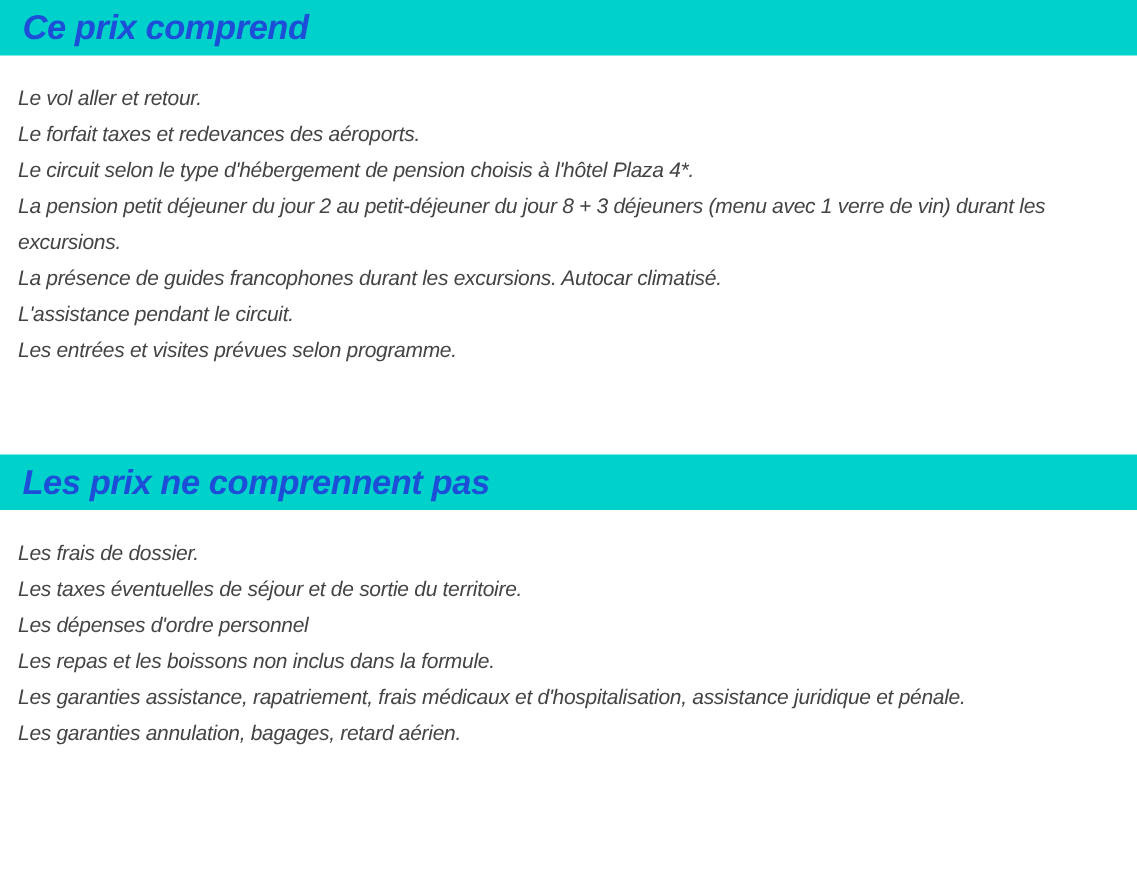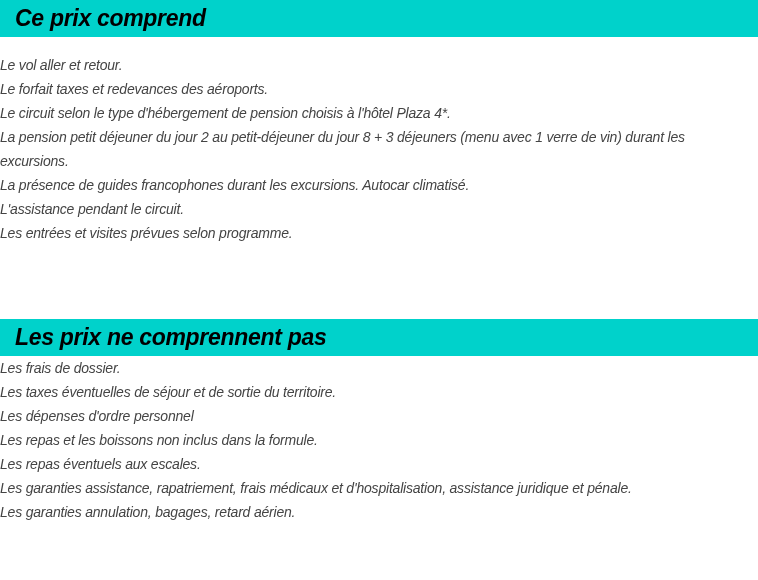--- a/index.html
+++ b/index.html
@@ -13,47 +13,48 @@
       overflow: hidden;
       font-family: "Liberation Sans", sans-serif;
       position: relative;
     }
     .banner {
       position: absolute;
       left: 0;
       width: 758px;
       height: 37px;
       background: #00d2cb;
-      color: #000000;
+      color: #1d4ed8;
       box-sizing: border-box;
       padding-left: 15px;
       font-style: italic;
       font-weight: bold;
       font-size: 23px;
       line-height: 37px;
       letter-spacing: -0.3px;
     }
     .banner.first { top: 0; }
-    .banner.second { top: 319px; }
+    .banner.second { top: 303px; }
     .list {
       position: absolute;
       left: 0;
       width: 740px;
       margin: 0;
       padding: 0;
       list-style: none;
     }
     .list.first { top: 53px; }
     .list.second { top: 356px; }
     .list li {
       font-style: italic;
       font-size: 14px;
       line-height: 24px;
       color: #444444;
       letter-spacing: -0.2px;
+      padding-left: 12px;
     }
   </style>
 </head>
 <body>
 
 <div class="banner first">Ce prix comprend</div>
 
 <ul class="list first">
   <li>Le vol aller et retour.</li>
   <li>Le forfait taxes et redevances des aéroports.</li>
@@ -64,16 +65,15 @@
   <li>Les entrées et visites prévues selon programme.</li>
 </ul>
 
 <div class="banner second">Les prix ne comprennent pas</div>
 
 <ul class="list second">
   <li>Les frais de dossier.</li>
   <li>Les taxes éventuelles de séjour et de sortie du territoire.</li>
   <li>Les dépenses d'ordre personnel</li>
   <li>Les repas et les boissons non inclus dans la formule.</li>
-  <li>Les repas éventuels aux escales.</li>
   <li>Les garanties assistance, rapatriement, frais médicaux et d'hospitalisation, assistance juridique et pénale.</li>
   <li>Les garanties annulation, bagages, retard aérien.</li>
 </ul>
 
 </body></html>

